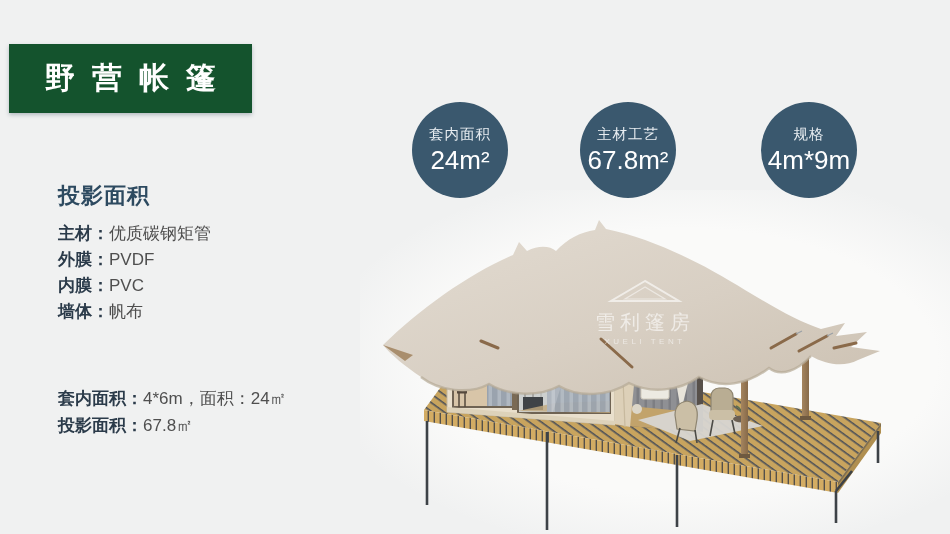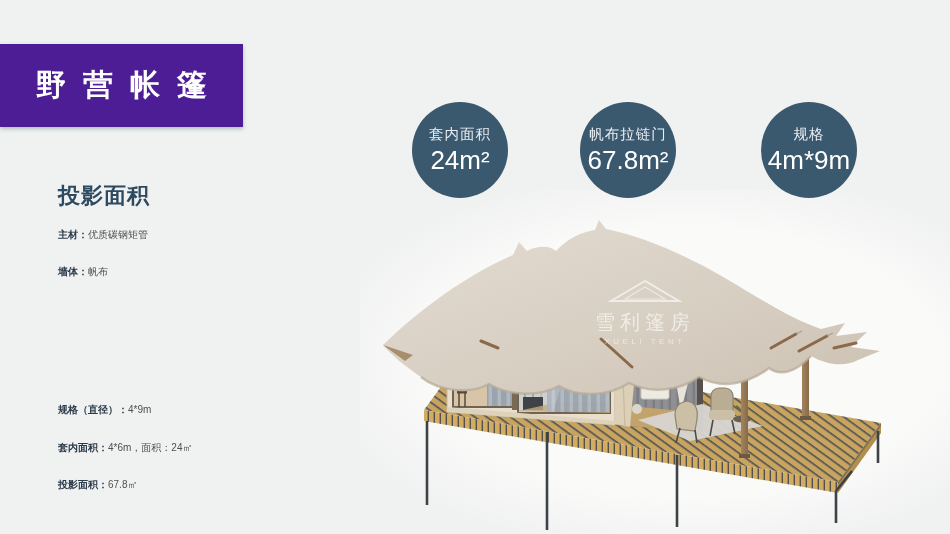--- a/index.html
+++ b/index.html
@@ -8,22 +8,22 @@
     background:#f0f1f1;
     font-family:"Liberation Sans","DejaVu Sans",sans-serif;
     -webkit-font-smoothing:antialiased;
   }
   .tent-glow{
     position:absolute;left:360px;top:190px;width:590px;height:344px;
     background:radial-gradient(ellipse at 55% 50%, #fafaf9 55%, rgba(250,250,249,0) 80%);
   }
   
   .title-box{
-    position:absolute;left:0;top:44px;width:243px;height:83px;
-    background:#4c1d95;
+    position:absolute;left:9px;top:44px;width:243px;height:69px;
+    background:#14532d;
     box-shadow:0 2px 4px rgba(70,88,104,.35);
     display:flex;align-items:center;justify-content:center;
   }
   .title-box .t{
     color:#fff;font-size:30px;font-weight:bold;
     letter-spacing:17px;text-indent:17px;white-space:nowrap;
   }
   
   .stat{
     position:absolute;top:102px;width:96px;height:96px;border-radius:50%;
@@ -38,21 +38,21 @@
   #stat-2{left:761px;}
   #stat-2 .val{font-size:26px;}
   
   .section{position:absolute;left:58px;}
   #sec-product{top:181px;width:340px;}
   #sec-spec{top:386px;width:340px;}
   .section h2{
     margin:0 0 10px 0;font-size:22px;font-weight:bold;color:#2d4a60;
     letter-spacing:1px;
   }
-  .prow{font-size:10px;line-height:26px;white-space:nowrap;color:#4f4f4f;margin-top:11px;}
+  .prow{font-size:17px;line-height:26px;white-space:nowrap;color:#4f4f4f;}
   .prow .plabel{font-weight:bold;color:#2b3b4a;}
   #sec-spec .prow{line-height:26.5px;}
   
   .tent{position:absolute;left:375px;top:205px;width:575px;height:329px;}
   .wm-cn{font-size:20px;letter-spacing:5px;fill:rgba(255,255,255,.6);}
   .wm-en{font-size:8px;letter-spacing:3.5px;fill:rgba(255,255,255,.55);}
 </style>
 </head>
 <body>
 
@@ -60,36 +60,37 @@
 
 <div class="title-box">
   <div class="t">野营帐篷</div>
 </div>
 
 <div class="stat" id="stat-0">
   <div class="lbl">套内面积</div>
   <div class="val">24m²</div>
 </div>
 <div class="stat" id="stat-1">
-  <div class="lbl">帆布拉链门</div>
+  <div class="lbl">主材工艺</div>
   <div class="val">67.8m²</div>
 </div>
 <div class="stat" id="stat-2">
   <div class="lbl">规格</div>
   <div class="val">4m*9m</div>
 </div>
 
 <div class="section" id="sec-product">
   <h2>投影面积</h2>
   <div class="prow"><span class="plabel">主材：</span><span>优质碳钢矩管</span></div>
+  <div class="prow"><span class="plabel">外膜：</span><span>PVDF</span></div>
+  <div class="prow"><span class="plabel">内膜：</span><span>PVC</span></div>
   <div class="prow"><span class="plabel">墙体：</span><span>帆布</span></div>
 </div>
 
 <div class="section" id="sec-spec">
-  <div class="prow"><span class="plabel">规格（直径）：</span><span>4*9m</span></div>
   <div class="prow"><span class="plabel">套内面积：</span><span>4*6m，面积：24㎡</span></div>
   <div class="prow"><span class="plabel">投影面积：</span><span>67.8㎡</span></div>
 </div>
 
 <div class="tent">
 <svg width="575" height="329" viewBox="0 0 575 329" xmlns="http://www.w3.org/2000/svg">
   <defs>
     <linearGradient id="canopyG" x1="0" y1="0" x2="1" y2="1">
       <stop offset="0" stop-color="#e3dcd2"></stop>
       <stop offset="0.55" stop-color="#d8cfc3"></stop>

